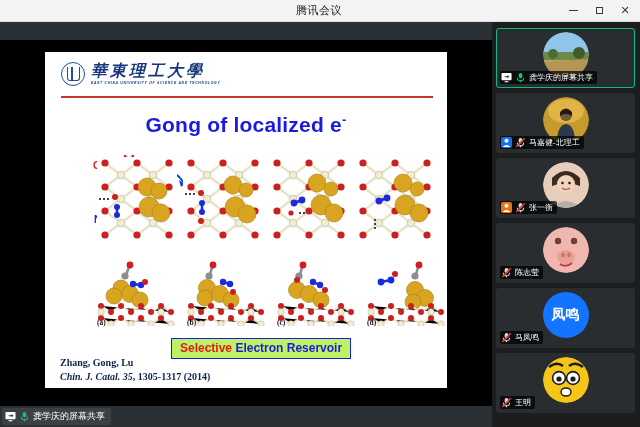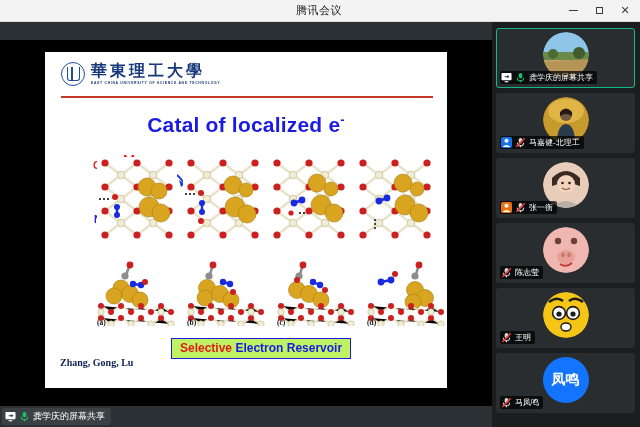--- a/index.html
+++ b/index.html
@@ -25,21 +25,21 @@
 
   
   .stage{position:absolute;left:0;top:40px;width:492px;height:366px;
     background:#000;overflow:hidden;}
 
   .slide{position:absolute;left:45px;top:12px;width:402px;height:336px;
     background:#fff;overflow:hidden;}
 
   
   .slide-head{position:absolute;left:16px;top:10px;right:14px;height:34px;}
-  .logo-row{display:flex;align-items:center;gap:6px;}
+  .logo-row{display:flex;align-items:center;gap:6px;font-style:italic;}
   .logo-mark{width:22px;height:22px;border-radius:50%;
     border:1.6px solid #1f4e9c;position:relative;flex:none;background:#fff;}
   .logo-mark:before{content:"";position:absolute;left:5px;top:4px;
     width:11px;height:13px;border:1.6px solid #1f4e9c;border-top:none;
     border-radius:0 0 3px 3px;}
   .logo-mark:after{content:"";position:absolute;left:9.2px;top:4px;
     width:1.8px;height:13px;background:#1f4e9c;}
   .logo-cn{font-family:"Liberation Serif","DejaVu Serif",serif;
     font-size:16px;font-weight:700;color:#16377a;letter-spacing:3px;
     line-height:1;white-space:nowrap;}
@@ -145,21 +145,21 @@
         <div class="logo-row">
           <div class="logo-mark"></div>
           <div>
             <div class="logo-cn">華東理工大學</div>
             <div class="logo-en">EAST CHINA UNIVERSITY OF SCIENCE AND TECHNOLOGY</div>
           </div>
         </div>
       </div>
       <div class="hr-red"></div>
 
-      <div class="slide-title"><span>Catal of localized e</span><sup>-</sup></div>
+      <div class="slide-title"><span>Gong of localized e</span><sup>-</sup></div>
 
       <div class="anno">
         <div class="lbl-co">CO</div>
         <div class="lbl-no">NO</div>
         <svg class="anno-svg" viewBox="0 0 120 100">
           <path d="M32 12 C60 4 86 12 100 32" stroke="#1a3fe0" stroke-width="2" fill="none"></path>
           <path d="M100 32 l-6 -4 l2 7 z" fill="#1a3fe0"></path>
           <path d="M32 22 C50 30 56 40 57 48" stroke="#1a3fe0" stroke-width="1.6" fill="none" stroke-dasharray="3 2"></path>
           <path d="M57 48 l-4 -5 l7 1 z" fill="#1a3fe0"></path>
           <path d="M34 72 C52 70 58 62 60 56" stroke="#1a3fe0" stroke-width="2" fill="none"></path>
@@ -546,20 +546,21 @@
         </div>
       </div>
 
       <div class="sel-box">
         <span class="sel-red">Selective</span>
         <span class="sel-blue">Electron Reservoir</span>
       </div>
 
       <div class="cite">
         <div>Zhang, Gong, Lu</div>
+        <div><span class="it">Chin. J. Catal.</span><span class="it"> 35</span><span>, 1305-1317 (2014)</span></div>
       </div>
 
     </div>
   </div>
 
   <div class="botbar">
     <div class="share-pill">
       <svg class="ic" viewBox="0 0 12 12">
         <rect x="0.5" y="1" width="11" height="8" rx="1" fill="#fff"></rect>
         <path d="M4 4.5 h3 v-1.2 l2.2 1.8 -2.2 1.8 v-1.2 h-3 z" fill="#2b3034"></path>
@@ -699,20 +700,35 @@
           <rect x="4" y="1" width="4" height="6" rx="2" fill="#d8d8d8"></rect>
           <path d="M2.6 6.2 a3.4 3.4 0 0 0 6.8 0" stroke="#d8d8d8" stroke-width="1.2" fill="none"></path>
           <rect x="5.4" y="9" width="1.2" height="2.2" fill="#d8d8d8"></rect>
           <path d="M1.4 10.8 L10.6 1.4" stroke="#e53935" stroke-width="1.7"></path>
         </svg>
         <span class="pname">陈志莹</span>
       </div>
     </div>
 
     <div class="tile">
+      <div class="avatar" style="background:#1374ff;display:flex;align-items:center;justify-content:center;">
+        <span style="color:#fff;font-size:14px;font-weight:700;letter-spacing:0;">凤鸣</span>
+      </div>
+      <div class="badge">
+        <svg class="ic" viewBox="0 0 12 12">
+          <rect x="4" y="1" width="4" height="6" rx="2" fill="#d8d8d8"></rect>
+          <path d="M2.6 6.2 a3.4 3.4 0 0 0 6.8 0" stroke="#d8d8d8" stroke-width="1.2" fill="none"></path>
+          <rect x="5.4" y="9" width="1.2" height="2.2" fill="#d8d8d8"></rect>
+          <path d="M1.4 10.8 L10.6 1.4" stroke="#e53935" stroke-width="1.7"></path>
+        </svg>
+        <span class="pname">马凤鸣</span>
+      </div>
+    </div>
+
+    <div class="tile">
       <div class="avatar">
         <svg viewBox="0 0 46 46" width="46" height="46">
           <circle cx="23" cy="23" r="23" fill="#f5c518"></circle>
           <path d="M6 10 q8 -6 14 -1" stroke="#1b1b1b" stroke-width="2.4" fill="none"></path>
           <path d="M40 10 q-8 -6 -14 -1" stroke="#1b1b1b" stroke-width="2.4" fill="none"></path>
           <circle cx="16" cy="21" r="6.4" fill="#fff" stroke="#1b1b1b" stroke-width="1.6"></circle>
           <circle cx="30" cy="21" r="6.4" fill="#fff" stroke="#1b1b1b" stroke-width="1.6"></circle>
           <circle cx="16" cy="22" r="2.6" fill="#1b1b1b"></circle>
           <circle cx="30" cy="22" r="2.6" fill="#1b1b1b"></circle>
           <ellipse cx="23" cy="35" rx="5" ry="4" fill="#fff" stroke="#1b1b1b" stroke-width="1.4"></ellipse>
@@ -722,29 +738,14 @@
         <svg class="ic" viewBox="0 0 12 12">
           <rect x="4" y="1" width="4" height="6" rx="2" fill="#d8d8d8"></rect>
           <path d="M2.6 6.2 a3.4 3.4 0 0 0 6.8 0" stroke="#d8d8d8" stroke-width="1.2" fill="none"></path>
           <rect x="5.4" y="9" width="1.2" height="2.2" fill="#d8d8d8"></rect>
           <path d="M1.4 10.8 L10.6 1.4" stroke="#e53935" stroke-width="1.7"></path>
         </svg>
         <span class="pname">王明</span>
       </div>
     </div>
 
-    <div class="tile">
-      <div class="avatar" style="background:#1374ff;display:flex;align-items:center;justify-content:center;">
-        <span style="color:#fff;font-size:14px;font-weight:700;letter-spacing:0;">凤鸣</span>
-      </div>
-      <div class="badge">
-        <svg class="ic" viewBox="0 0 12 12">
-          <rect x="4" y="1" width="4" height="6" rx="2" fill="#d8d8d8"></rect>
-          <path d="M2.6 6.2 a3.4 3.4 0 0 0 6.8 0" stroke="#d8d8d8" stroke-width="1.2" fill="none"></path>
-          <rect x="5.4" y="9" width="1.2" height="2.2" fill="#d8d8d8"></rect>
-          <path d="M1.4 10.8 L10.6 1.4" stroke="#e53935" stroke-width="1.7"></path>
-        </svg>
-        <span class="pname">马凤鸣</span>
-      </div>
-    </div>
-
   </div>
 </div>
 
 </body></html>

